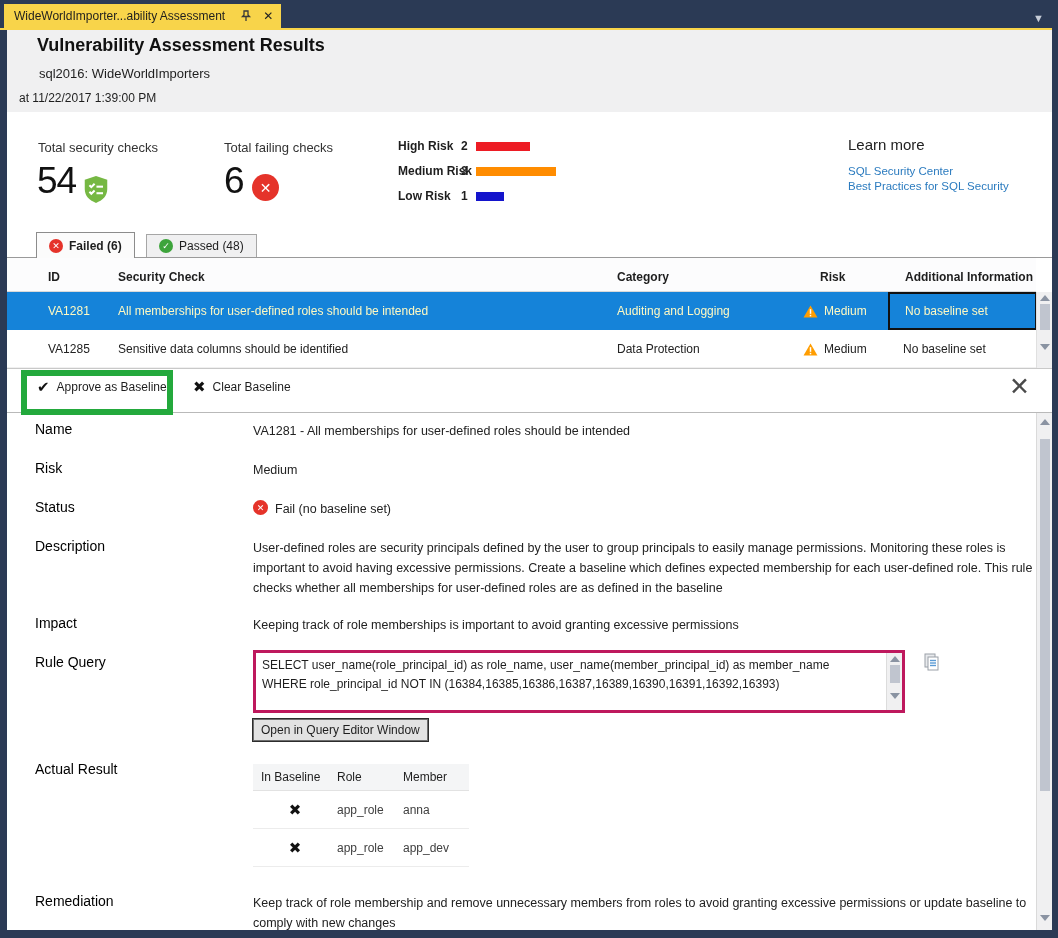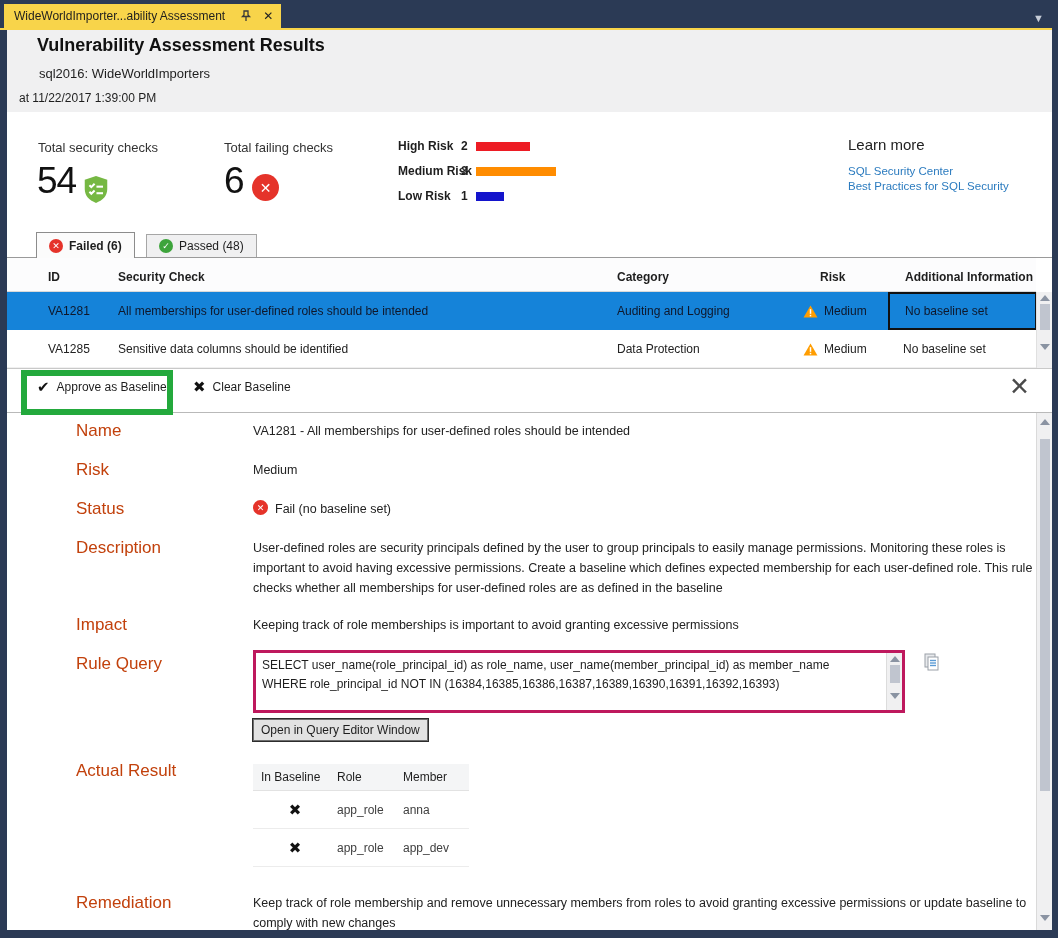--- a/index.html
+++ b/index.html
@@ -40,40 +40,40 @@
   .rtab { position:absolute; display:flex; align-items:center; font-size:12px; color:#1e1e1e; padding:0 12px; }
   .rtab-active { background:#fbfbfb; border:1px solid #8c8c8c; border-bottom:none; height:26px; top:120px; font-weight:bold; z-index:2; }
   .rtab-inactive { background:#f0f0f1; border:1px solid #a6a6a6; height:24px; top:122px; }
   .rtab .dot { width:14px; height:14px; font-size:9px; margin-right:6px; flex:none; }
   .tabs-line { position:absolute; top:145px; left:0; right:0; height:1px; background:#9a9a9a; }
 
   
   .grid-header { position:absolute; top:146px; left:0; right:16px; height:34px; background:#fcfcfd; border-bottom:1px solid #d9d9d9; }
   .gh { position:absolute; bottom:7px; font-size:12px; font-weight:bold; color:#1e1e1e; }
   .grid-row { position:absolute; left:0; right:16px; height:38px; font-size:12px; }
-  .grid-row.sel { background:#1583d9; color:#0f172a; }
+  .grid-row.sel { background:#1583d9; color:#fef9c3; }
   .grid-row.plain { background:#fff; color:#222; border-bottom:1px solid #f0f0f0; }
   .cell { position:absolute; top:0; height:38px; display:flex; align-items:center; }
   .warn-tri { width:15px; height:13px; margin-right:6px; flex:none; }
   .focus-cell { position:absolute; left:881px; top:0; width:149px; height:38px; border:2px solid #111; display:flex; align-items:center; padding-left:15px; }
   .tbl-scroll { position:absolute; right:0; top:180px; width:16px; height:76px; background:#f0f0f1; border-left:1px solid #e0e0e0; }
 
   .arrow-up { width:0; height:0; border-left:5px solid transparent; border-right:5px solid transparent; border-bottom:6px solid #8a93a2; margin:3px auto; }
   .arrow-down { width:0; height:0; border-left:5px solid transparent; border-right:5px solid transparent; border-top:6px solid #8a93a2; margin:3px auto; }
   .thumb { background:#c0c5cf; margin:0 auto; width:10px; }
 
   
   .toolbar-line-bottom { position:absolute; top:300px; left:0; right:0; height:1px; background:#b9b9b9; }
   .tool-item { position:absolute; top:266px; display:flex; align-items:center; font-size:12px; color:#1e1e1e; cursor:pointer; }
   .tool-glyph { font-size:15px; font-weight:bold; margin-right:7px; color:#111; }
   .green-box { position:absolute; left:14px; top:258px; width:152px; height:45px; border:6px solid #23a93c; z-index:3; }
   .pane-close { position:absolute; right:22px; top:262px; font-size:25px; font-weight:300; color:#4a4a4a; line-height:1; cursor:pointer; }
 
   
-  .dlabel { position:absolute; left:28px; font-size:17px; color:#c2410c;margin-left:41px; }
+  .dlabel { position:absolute; left:28px; font-size:14px; color:#000000; }
   .dvalue { position:absolute; left:246px; font-size:12.5px; color:#222; width:782px; line-height:20px; }
   .status-icon { position:absolute; left:246px; width:15px; height:15px; font-size:9px; }
   .query-box { position:absolute; left:246px; top:538px; width:652px; height:63px; border:3px solid #be185d; font-size:12px; color:#1e1e1e; }
   .query-lines { position:absolute; left:0; top:0; right:17px; bottom:0; padding:3px 6px; overflow:hidden; }
   .query-lines div { white-space:nowrap; line-height:19px; }
   .q-scroll { position:absolute; right:0; top:0; width:16px; bottom:0; background:#f0f0f1; border-left:1px solid #dcdcdc; }
   .open-btn { position:absolute; left:246px; top:607px; height:22px; padding:0 7px; background:#e2e2e2; border:1px solid #6d6d6d; outline:1px solid #2c2c2c; font-size:12px; color:#1e1e1e; font-family:inherit; cursor:pointer; }
   .copy-icon { position:absolute; left:915px; top:540px; width:20px; height:20px; cursor:pointer; }
 
   

